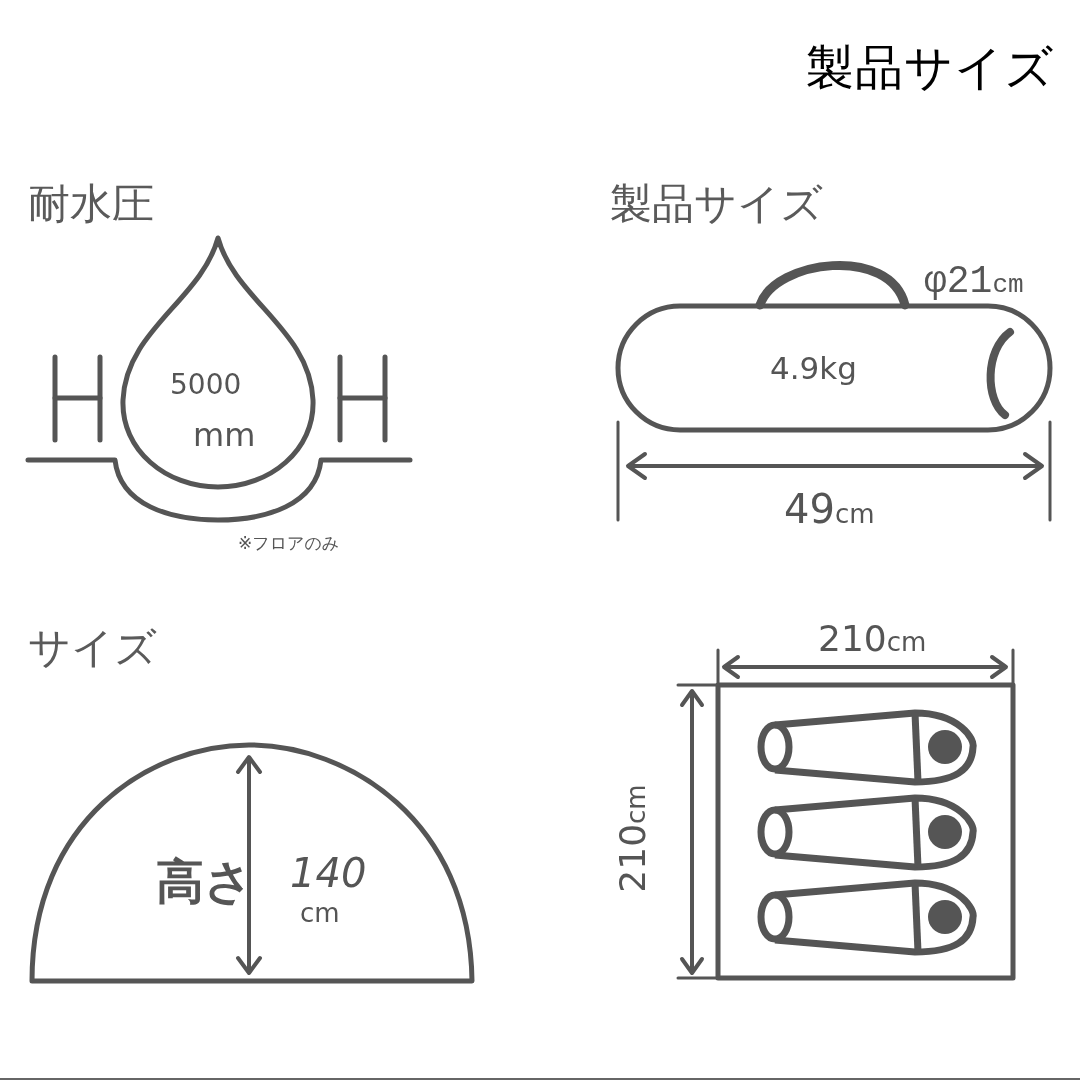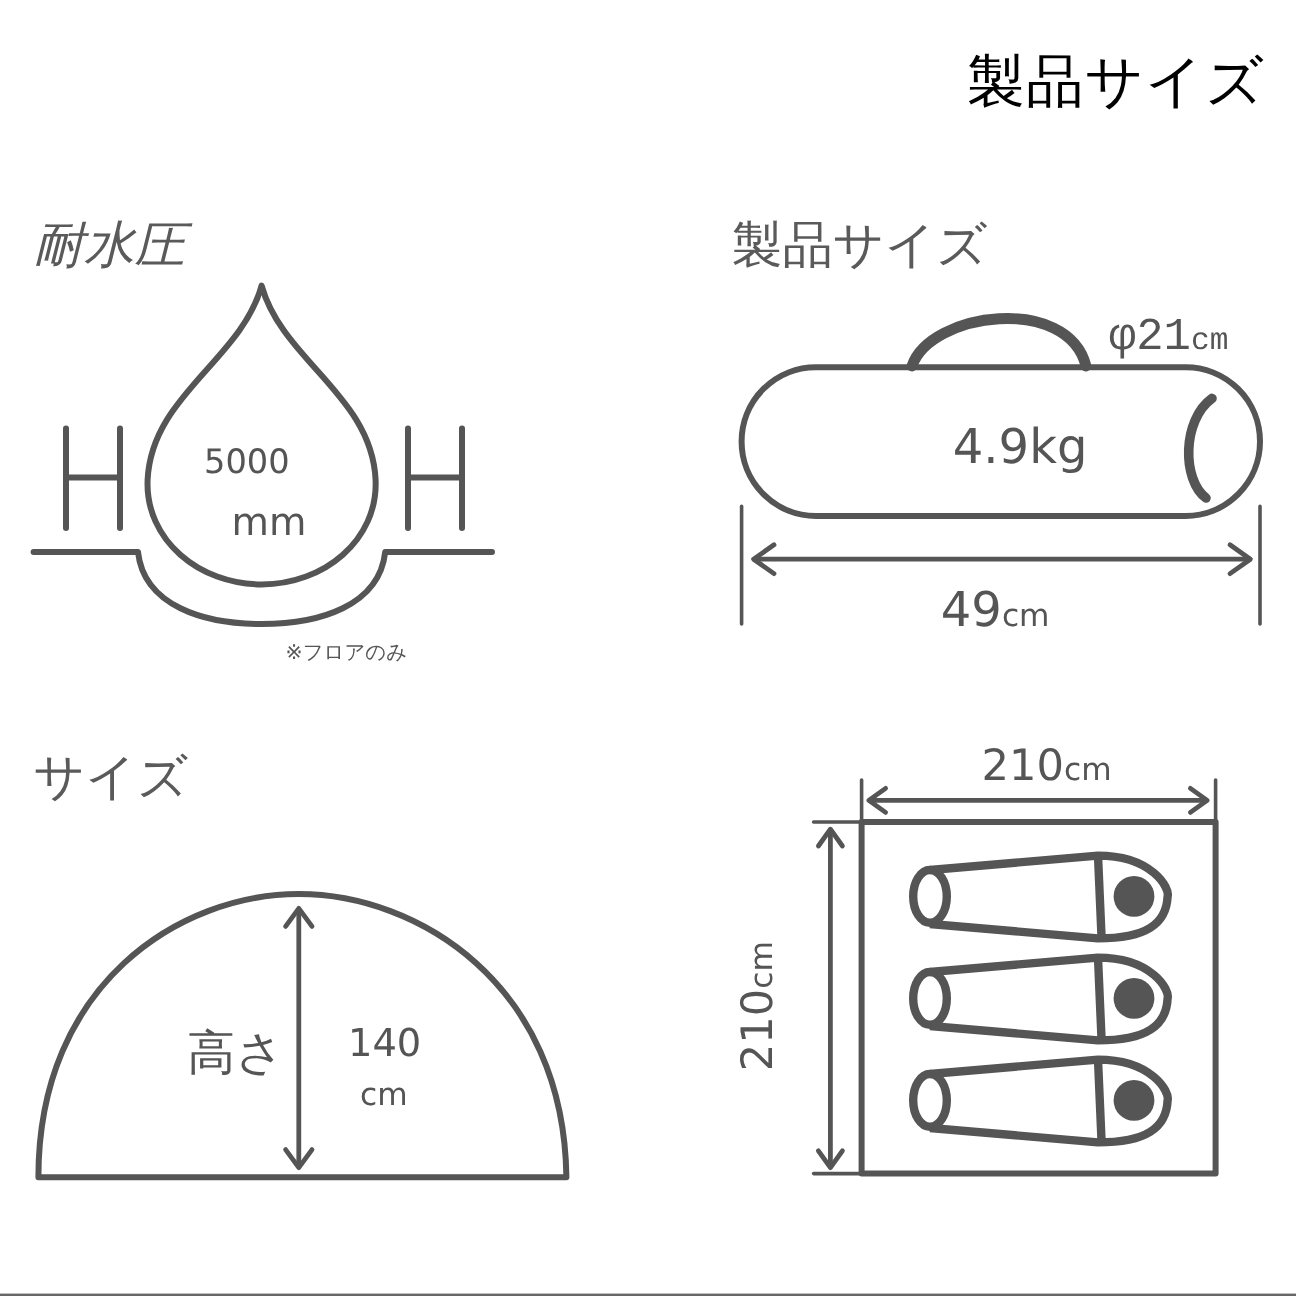--- a/index.html
+++ b/index.html
@@ -10,21 +10,21 @@
   .sec-title { font-size:42px; color:#5a5a5a; white-space:nowrap; }
   svg { position:absolute; left:0; top:0; }
   .lbl { color:#555; white-space:nowrap; font-family:"DejaVu Sans", sans-serif; }
   .bottom-line { left:0; top:1078px; width:1080px; height:2px; background:#666; }
 </style>
 </head>
 <body>
 
 <div class="abs title-main">製品サイズ</div>
 
-<div class="abs sec-title" style="left:28px;top:176px;font-style:italic;">耐水圧</div>
+<div class="abs sec-title" style="left:28px;top:176px;">耐水圧</div>
 
 <svg width="1080" height="1080" viewBox="0 0 1080 1080">
   <g fill="none" stroke="#555" stroke-linecap="round" stroke-linejoin="round">
 
     <path d="M218 238 C 235 300, 310 330, 313 400 C 315 450, 270 487, 218 487 C 166 487, 121 450, 123 400 C 126 330, 201 300, 218 238 Z" stroke-width="5"></path>
 
     <path d="M28 460 L 115 460 C 120 505, 170 520, 218 520 C 266 520, 316 505, 321 460 L 410 460" stroke-width="5"></path>
 
     <g stroke-width="5">
       <line x1="55" y1="357" x2="55" y2="440"></line>
@@ -89,28 +89,28 @@
 </svg>
 
 <div class="abs lbl" style="left:170px;top:368px;font-size:28px;">5000</div>
 <div class="abs lbl" style="left:193px;top:416px;font-size:32px;">mm</div>
 <div class="abs lbl" style="left:238px;top:532px;font-size:17px;">※フロアのみ</div>
 
 <div class="abs sec-title" style="left:610px;top:176px;">製品サイズ</div>
 <div class="abs lbl" style="left:924px;top:260px;font-size:38px;font-family:Liberation Mono, monospace;">
   <span>φ21</span><span style="font-size:26px;">cm</span>
 </div>
-<div class="abs lbl" style="left:770px;top:350px;font-size:40px;margin-left:24px;">4.9kg</div>
+<div class="abs lbl" style="left:770px;top:350px;font-size:31px;">4.9kg</div>
 <div class="abs lbl" style="left:784px;top:486px;font-size:40px;">
   <span>49</span><span style="font-size:26px;">cm</span>
 </div>
 
 <div class="abs sec-title" style="left:28px;top:620px;text-align:center;">サイズ</div>
-<div class="abs lbl" style="left:156px;top:850px;font-size:40px;">高さ</div>
-<div class="abs lbl" style="left:290px;top:850px;font-size:32px;">140</div>
+<div class="abs lbl" style="left:156px;top:850px;font-size:48px;font-weight:bold;">高さ</div>
+<div class="abs lbl" style="left:290px;top:850px;font-size:40px;font-style:italic;">140</div>
 <div class="abs lbl" style="left:300px;top:898px;font-size:26px;">cm</div>
 
 <div class="abs lbl" style="left:818px;top:618px;font-size:36px;">
   <span>210</span><span style="font-size:26px;">cm</span>
 </div>
 <div class="abs lbl" style="left:578px;top:818px;font-size:36px;transform:rotate(-90deg);transform-origin:center;">
   <span>210</span><span style="font-size:26px;">cm</span>
 </div>
 
 <div class="abs bottom-line"></div>

